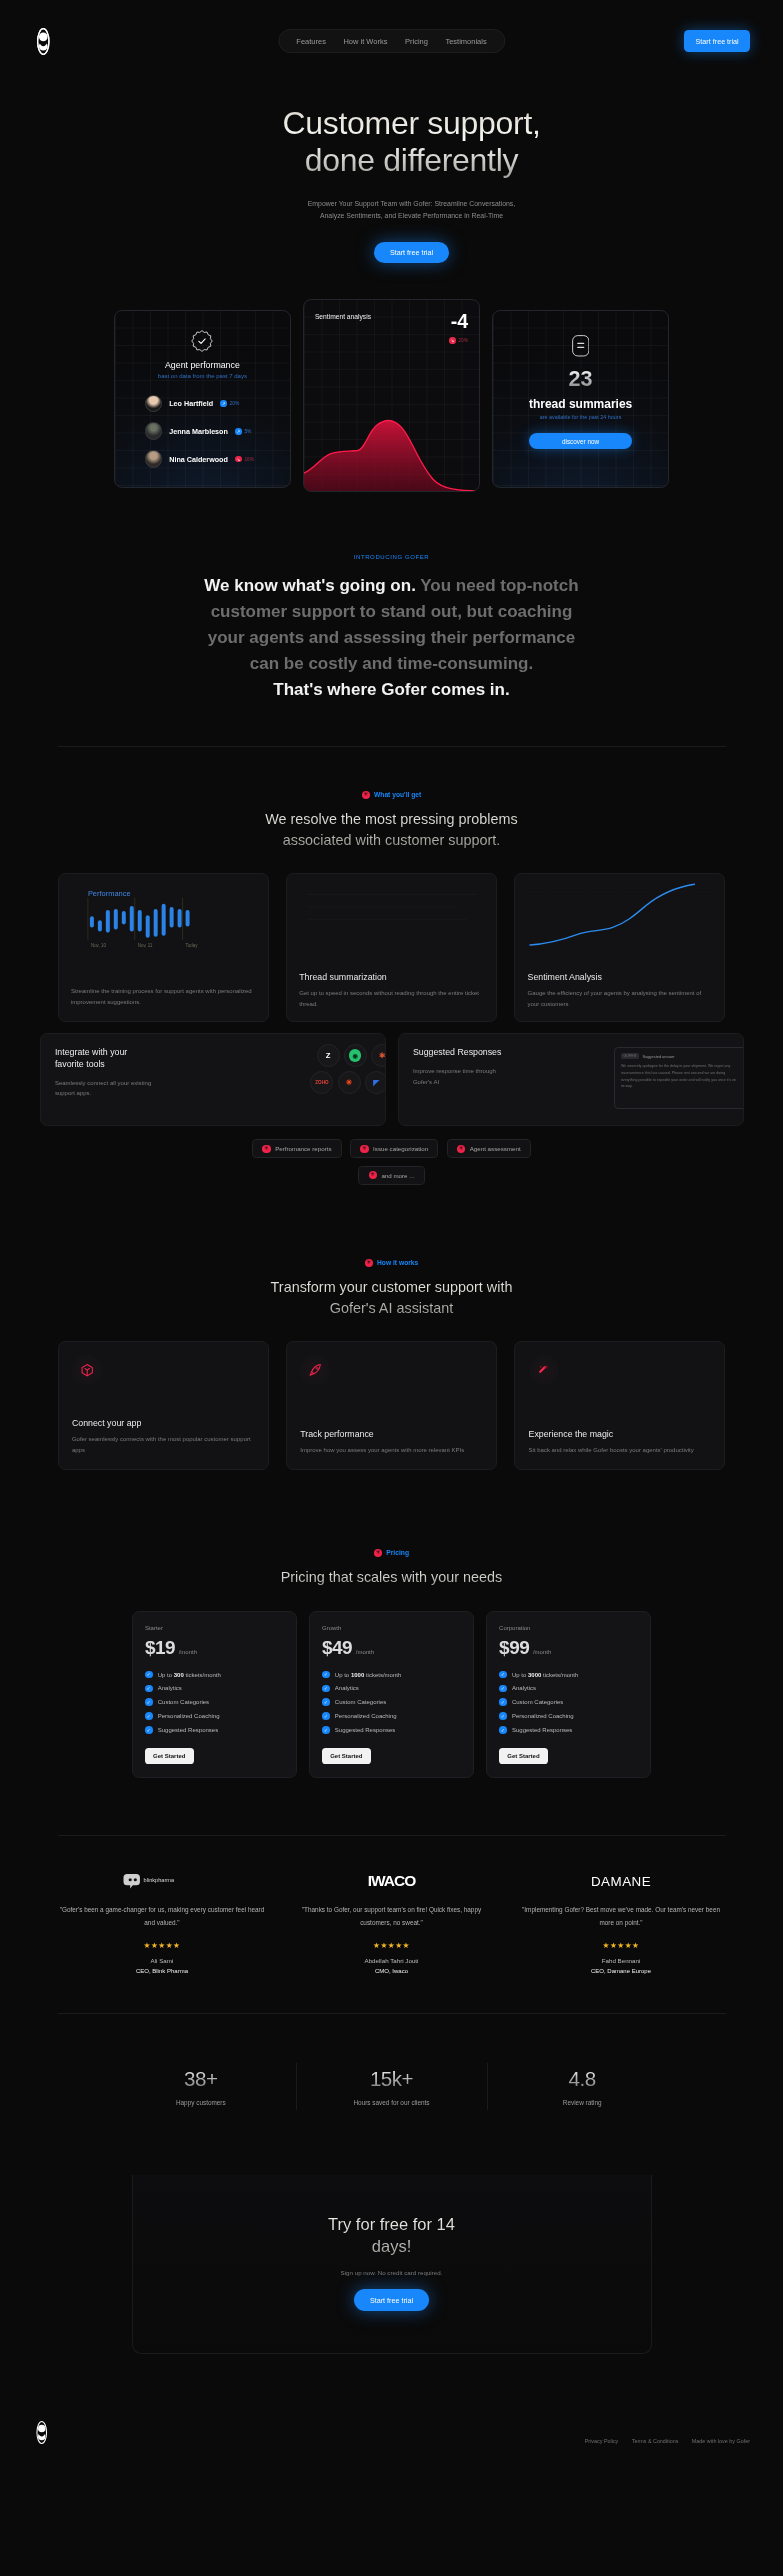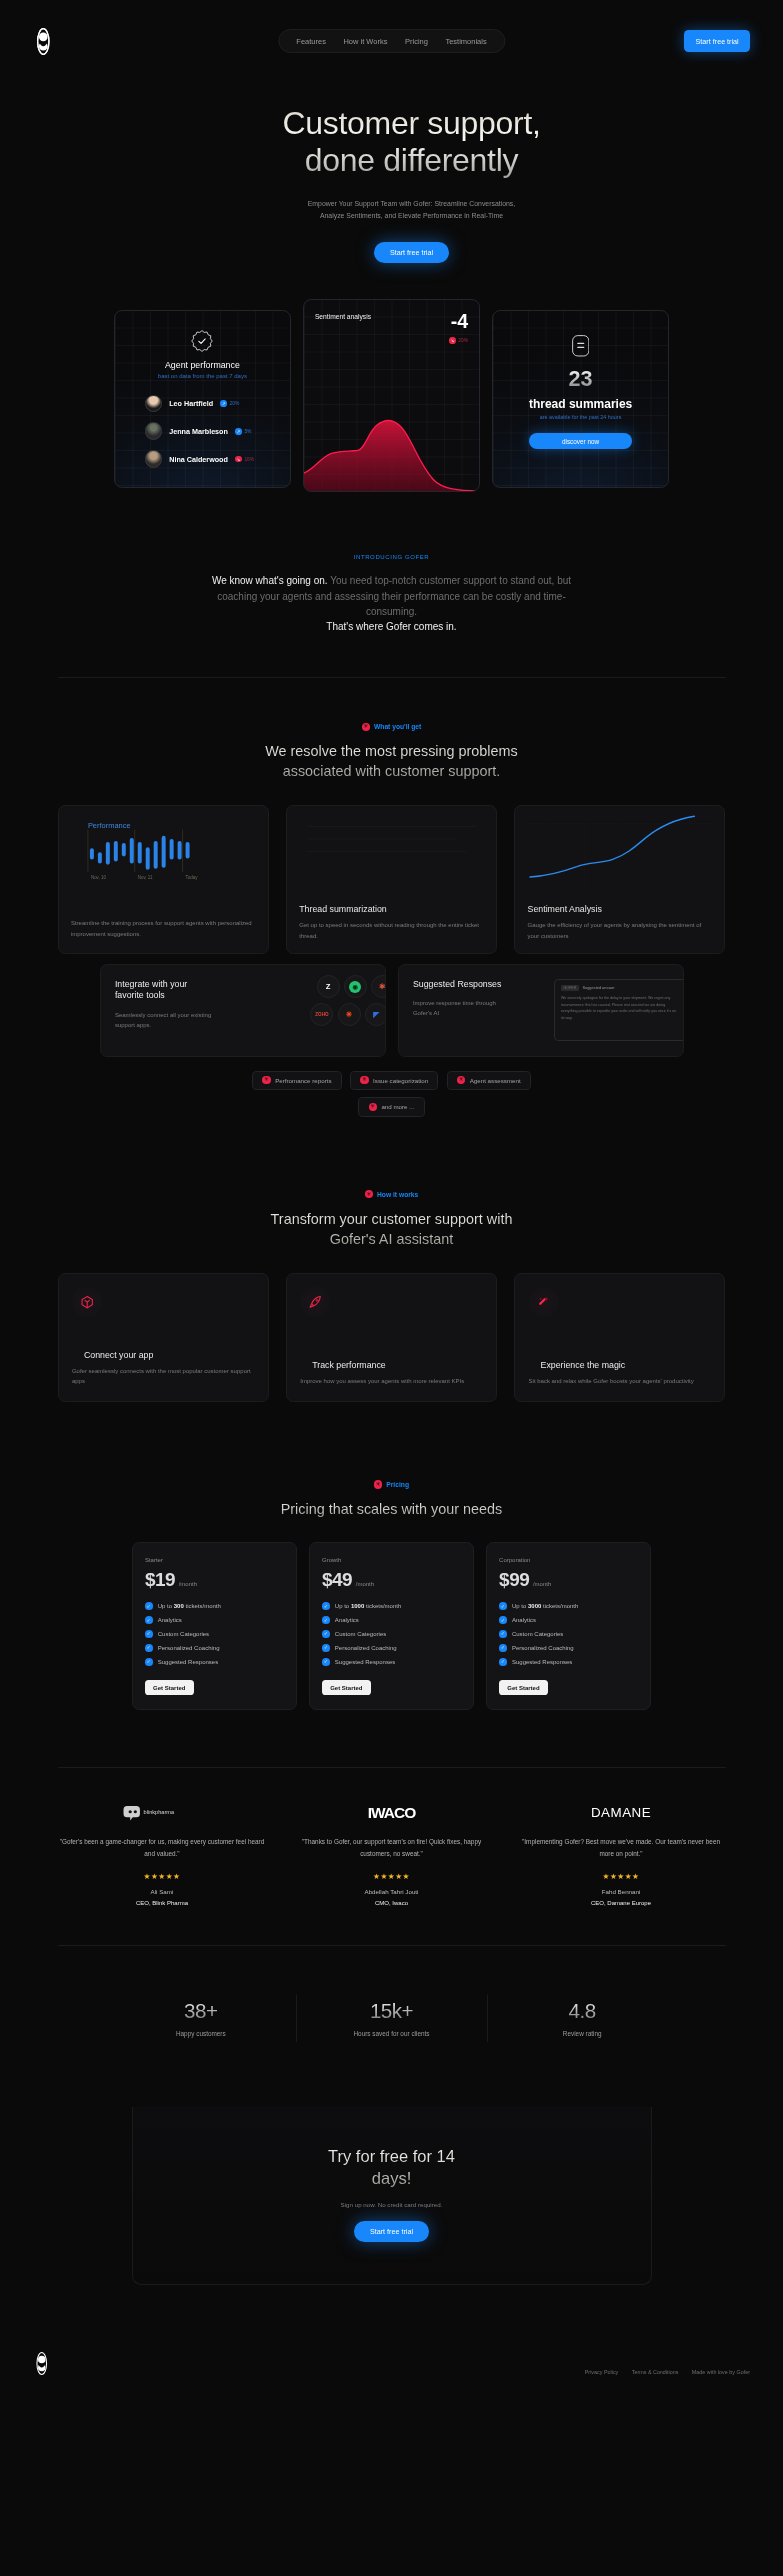--- a/index.html
+++ b/index.html
@@ -114,22 +114,22 @@
   .discover-btn {
     margin: 13.4px auto 0; display: block; background: #1787fb; color: #fff; border: none;
     border-radius: 9.3px; padding: 4.6px 0; width: 103px; font-size: 6.4px;
     cursor: pointer; font-family: inherit; box-shadow: 0 0 12.4px rgba(23,135,251,.4);
   }
 
   
   .intro { margin-top: 62px; text-align: center; }
   .eyebrow-blue { color: #1787fb; font-size: 6px; letter-spacing: 0.6px; }
   .intro-copy {
-    margin: 13.4px auto 0; width: 392px; font-size: 10px; line-height: 1.52;
-    color: #4f4f4f; font-weight: 400;
+    margin: 13.4px auto 0; width: 392px; font-size: 17px; line-height: 1.52;
+    color: #4f4f4f; font-weight: 700;
   }
   .intro-copy .bright { color: #f2f2f2; }
   .intro-copy .mid { color: #6d6d6d; }
 
   .divider { width: 668px; height: 0.5px; background: #1b1b1b; margin: 43px auto 0; }
 
   
   .sec-head { text-align: center; margin-top: 43px; }
   .pillrow { display: inline-flex; align-items: center; gap: 4.1px; }
   .star-badge {
@@ -150,21 +150,21 @@
     background: #121214; border: 0.5px solid #1d1d20; border-radius: 7.2px;
     height: 149px; position: relative; overflow: hidden; padding: 11.3px 12.4px;
     display: flex; flex-direction: column; justify-content: flex-end;
   }
   .fcard .art { position: absolute; left: 0; right: 0; top: 0; height: 90px; }
   .fcard h3 { font-size: 8.8px; font-weight: 400; color: #e9e9e9; margin-bottom: 6.2px; }
   .fcard p { font-size: 6px; line-height: 1.8; color: #7b7b7b; }
   .fcard.first { padding-bottom: 13.4px; }
   .fcard.first p { margin-bottom: 0; }
 
-  .grid2 { width: 584px; margin: 10.3px auto 0; display: grid; grid-template-columns: 1fr 1fr; gap: 12px; }
+  .grid2 { width: 704px; margin: 10.3px auto 0; display: grid; grid-template-columns: 1fr 1fr; gap: 12px; }
   .wcard {
     background: #131315; border: 0.5px solid #1d1d20; border-radius: 7.2px;
     height: 93px; padding: 13.4px 14.4px; position: relative; overflow: hidden;
     display: flex;
   }
   .wcard .txt { width: 98px; }
   .wcard h3 { font-size: 8.8px; font-weight: 400; color: #eee; line-height: 1.35; }
   .wcard p { font-size: 6px; line-height: 1.75; color: #7b7b7b; margin-top: 7.2px; }
   .logo-cloud { position: absolute; right: -9.3px; top: 10.3px; width: 129px; }
   .logo-cloud .rowl { display: flex; gap: 4.1px; justify-content: flex-end; margin-bottom: 4.1px; }
@@ -194,21 +194,21 @@
   
   .hcard3 {
     background: #121214; border: 0.5px solid #1d1d20; border-radius: 7.2px;
     height: 129px; padding: 13.4px 13.4px; display: flex; flex-direction: column;
   }
   .icon-circle {
     width: 30px; height: 30px; border-radius: 50%;
     background: radial-gradient(circle at 50% 50%, #1d1418 0%, #131315 75%);
     display: flex; align-items: center; justify-content: center; margin-bottom: auto;
   }
-  .hcard3 h3 { font-size: 8.8px; font-weight: 400; color: #ececec; margin-top: 9.3px; margin-left: 12px; }
+  .hcard3 h3 { font-size: 8.8px; font-weight: 400; color: #ececec; margin-top: 9.3px; }
   .hcard3 p { font-size: 6px; line-height: 1.8; color: #7b7b7b; margin-top: 6.2px; }
 
   
   .price-grid { width: 520px; margin: 23px auto 0; display: grid; grid-template-columns: repeat(3,1fr); gap: 11.3px; }
   .pcard {
     background: #141417; border: 0.5px solid #1f1f23; border-radius: 7.2px;
     padding: 13.4px 12.4px 13.4px;
   }
   .plan-name { font-size: 6px; color: #8a8a8a; }
   .plan-price { margin-top: 7.2px; display: flex; align-items: flex-end; gap: 3.6px; }

